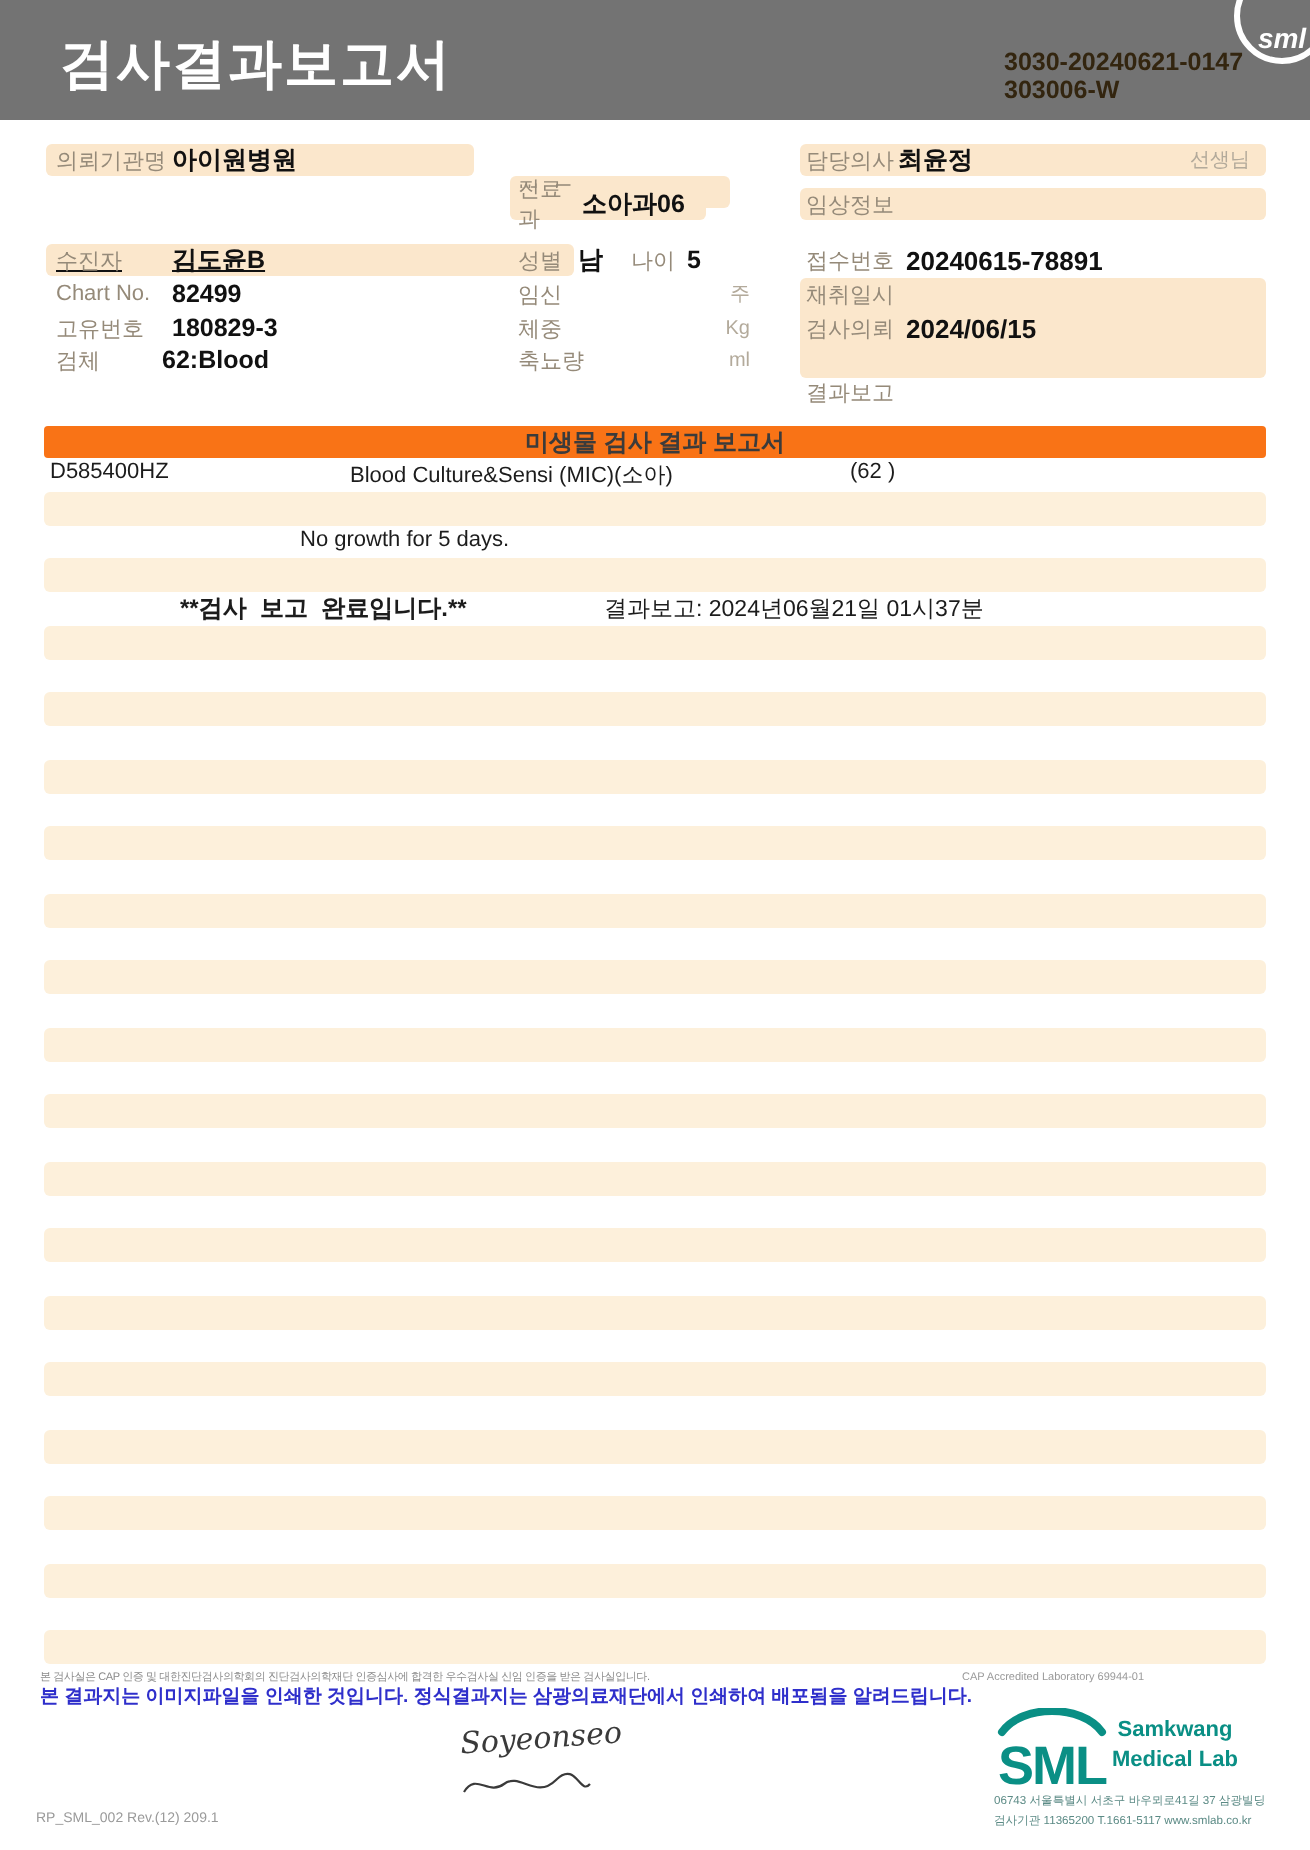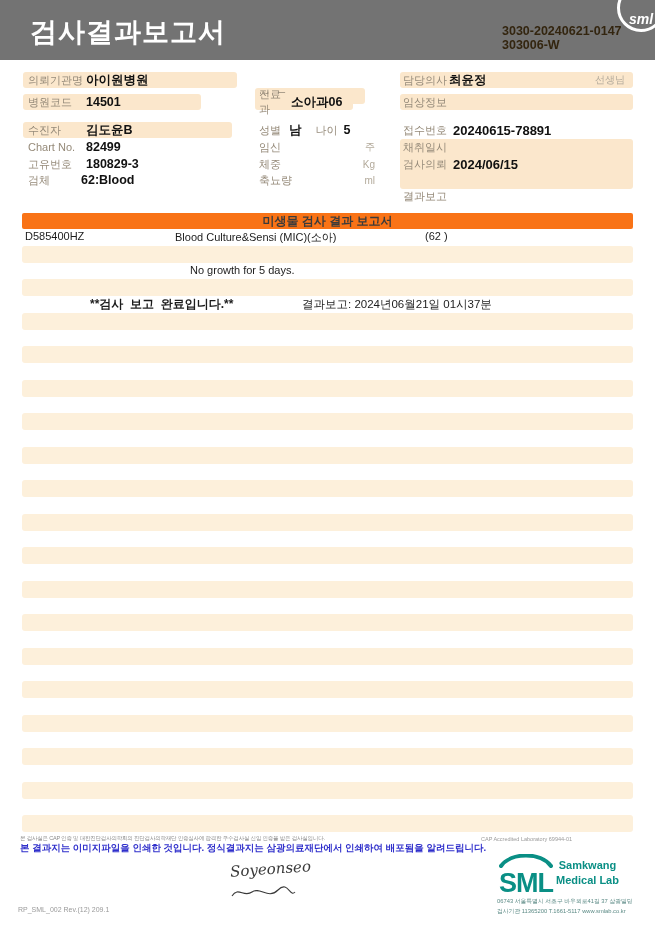--- a/index.html
+++ b/index.html
@@ -54,25 +54,21 @@
     </div>
     <div class="hdr-logo">
       <span>sml</span>
     </div>
   </div>
 
   <div class="cell bgf" style="left:23px;top:72px;width:214px;">
     <span class="lbl" style="padding-left:5px;width:58px;">의뢰기관명</span>
     <span class="val">아이원병원</span>
   </div>
-  <div class="cell bgf" style="left:23px;top:94px;width:178px;">
-    <span class="lbl" style="padding-left:5px;width:58px;">병원코드</span>
-    <span class="val">14501</span>
-  </div>
-  <div class="cell bgf" style="left:23px;top:122px;width:209px;">
+  <div class="cell bgf" style="left:23px;top:122px;width:264px;text-decoration:underline;">
     <span class="lbl" style="padding-left:5px;width:58px;">수진자</span>
     <span class="val">김도윤B</span>
   </div>
   <div class="cell" style="left:23px;top:139px;width:264px;">
     <span class="lbl" style="padding-left:5px;width:58px;">Chart No.</span>
     <span class="val">82499</span>
   </div>
   <div class="cell" style="left:23px;top:156px;width:264px;">
     <span class="lbl" style="padding-left:5px;width:58px;">고유번호</span>
     <span class="val">180829-3</span>
@@ -135,21 +131,21 @@
   <div class="band">미생물 검사 결과 보고서</div>
 
   <div class="rows">
     <div class="rrow">
       <span class="rtxt" style="left:3px;">D585400HZ</span>
       <span class="rtxt" style="left:153px;">Blood Culture&amp;Sensi (MIC)(소아)</span>
       <span class="rtxt" style="left:403px;">(62 )</span>
     </div>
     <div class="rrow peach"></div>
     <div class="rrow">
-      <span class="rtxt" style="left:128px;margin-left:40px;">No growth for 5 days.</span>
+      <span class="rtxt" style="left:128px;">No growth for 5 days.</span>
     </div>
     <div class="rrow peach"></div>
     <div class="rrow">
       <span class="rtxt" style="left:68px;font-weight:bold;font-size:12px;top:0;">**검사  보고  완료입니다.**</span>
       <span class="rtxt" style="left:280px;font-size:11.5px;top:1px;">결과보고: 2024년06월21일 01시37분</span>
     </div>
 
   <div class="rrow peach"></div>
       <div class="rrow"></div>
       <div class="rrow peach"></div>

